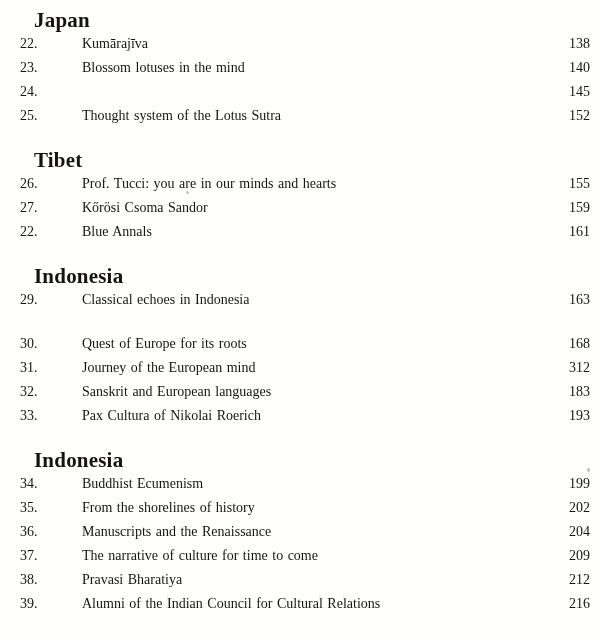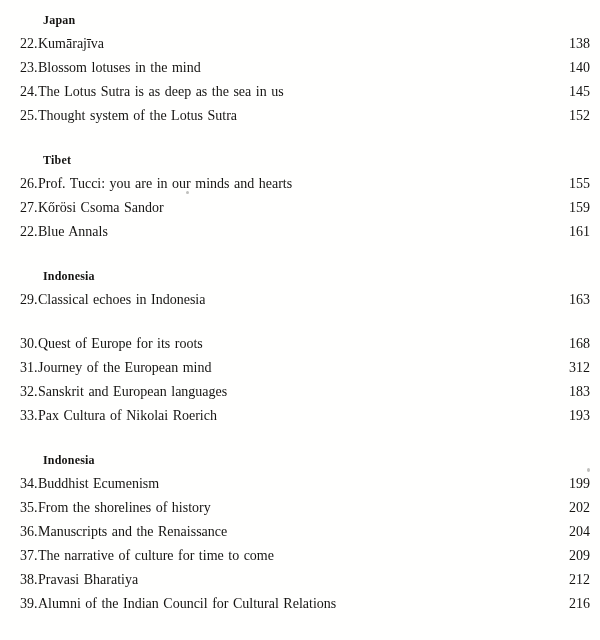--- a/index.html
+++ b/index.html
@@ -22,41 +22,42 @@
     padding: 8px 10px 0 20px;
   }
   .toc-section {
     margin-top: 20px;
   }
   .toc-section:first-child {
     margin-top: 0;
   }
   .heading {
     font-weight: bold;
-    font-size: 12px;
+    font-size: 21px;
     line-height: 24px;
     height: 24px;
-    margin-left: 23px;
+    margin-left: 14px;
     letter-spacing: 0.2px;
   }
   .row {
     display: flex;
     align-items: baseline;
     font-size: 14px;
     line-height: 24px;
     height: 24px;
     word-spacing: 1px;
   }
   .num {
     flex: 0 0 18px;
     white-space: nowrap;
   }
   .title {
     white-space: nowrap;
     overflow: hidden;
+    margin-left: 44px;
   }
   .spacer {
     flex: 1 1 auto;
   }
   .pagenum {
     white-space: nowrap;
     text-align: center;
     padding-left: 12px;
   }
   .speck {
@@ -84,21 +85,20 @@
           <span class="pagenum">138</span>
         </div>
         <div class="row">
           <span class="num">23.</span>
           <span class="title">Blossom lotuses in the mind</span>
           <span class="spacer"></span>
           <span class="pagenum">140</span>
         </div>
         <div class="row">
           <span class="num">24.</span>
-          <span class="title">The Lotus Sutra is as deep as the sea in us</span>
           <span class="spacer"></span>
           <span class="pagenum">145</span>
         </div>
         <div class="row">
           <span class="num">25.</span>
           <span class="title">Thought system of the Lotus Sutra</span>
           <span class="spacer"></span>
           <span class="pagenum">152</span>
         </div>
       </section>

